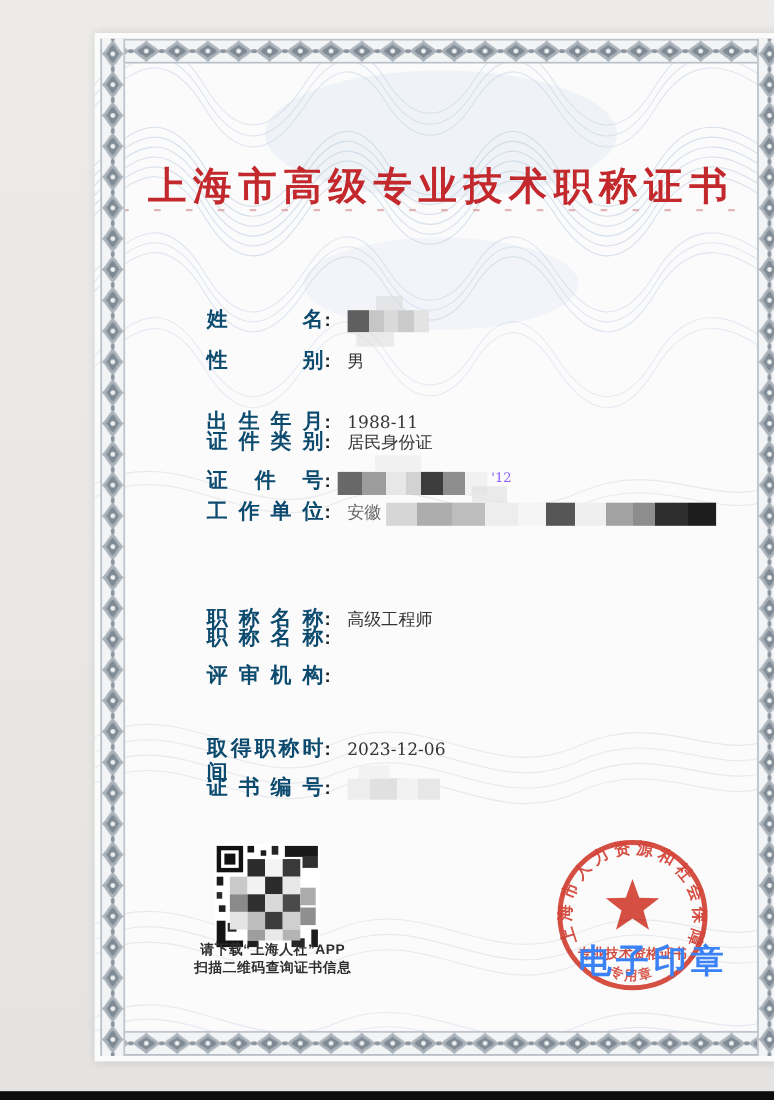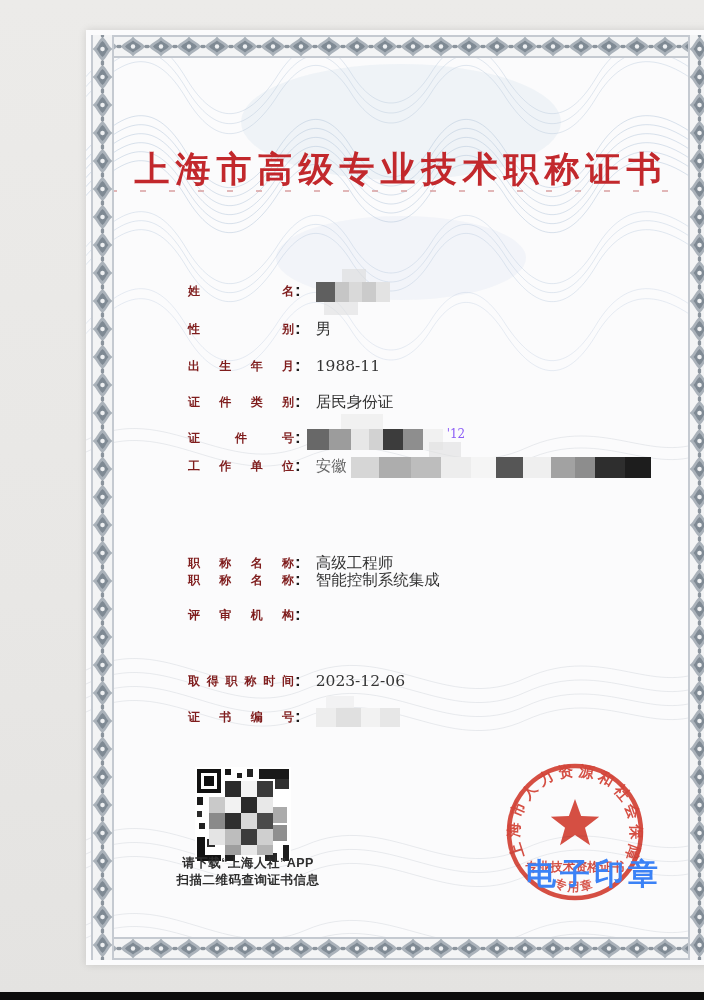--- a/index.html
+++ b/index.html
@@ -19,30 +19,30 @@
   .b-bottom{left:5px;bottom:5px;width:620px;height:23px;}
   .b-left{left:5px;top:5px;width:23px;height:925px;}
   .b-right{right:5px;top:5px;width:23px;height:925px;}
   .cert-title{
     position:absolute;left:0;top:116px;width:100%;text-align:center;z-index:3;
     font-size:35px;font-weight:700;letter-spacing:6px;color:#c2282c;
     font-family:"Liberation Sans",sans-serif;
   }
   .frow{position:absolute;left:102px;display:flex;align-items:flex-start;z-index:3;}
   .flabel{
-    display:inline-block;width:106px;font-size:12px;font-weight:700;color:#7f1d1d;
+    display:inline-block;width:106px;font-size:19px;font-weight:700;color:#0c4a6e;
     text-align:justify;text-align-last:justify;line-height:22px;
   }
   .fcolon{font-size:17px;font-weight:700;color:#1d1d1d;line-height:22px;margin-left:1px;}
   .fvalue{
     margin-left:15px;font-size:15.5px;color:#343434;line-height:23px;
     font-family:"DejaVu Serif",serif;
   }
   .fvalue.wrap{width:318px;}
-  .r0{top:250px}.r1{top:288px}.r2{top:325px}.r3{top:361px}.r4{top:397px}.r5{top:425px}
+  .r0{top:250px}.r1{top:288px}.r2{top:343px}.r3{top:361px}.r4{top:397px}.r5{top:425px}
   .r6{top:522px}.r7{top:539px}.r8{top:574px}.r9{top:640px}.r10{top:676px}
   
   .mosaic{position:relative;display:inline-block;filter:blur(.4px);}
   .m-name{margin-left:15px;margin-top:2px;width:74px;height:20px;
     background:linear-gradient(90deg,#5f5f5f 0 19px,#c6c6c6 19px 33px,#d9d9d9 33px 46px,#cbcbcb 46px 60px,#e3e3e3 60px 74px);}
   .m-name::after{content:'';position:absolute;left:26px;top:-13px;width:24px;height:13px;background:#dadada;opacity:.6;}
   .m-name::before{content:'';position:absolute;left:8px;top:20px;width:34px;height:13px;background:#dcdcdc;opacity:.55;}
   .m-id{margin-left:6px;margin-top:2px;width:136px;height:21px;
     background:linear-gradient(90deg,#686868 0 22px,#9c9c9c 22px 44px,#e7e7e7 44px 62px,#d2d2d2 62px 76px,#3c3c3c 76px 96px,#8e8e8e 96px 116px,#f1f1f1 116px 136px);}
   .m-id::after{content:'';position:absolute;left:34px;top:-15px;width:42px;height:15px;background:#ececec;opacity:.7;}
@@ -190,21 +190,20 @@
     <span class="mosaic m-emp"></span>
   </div>
   <div class="frow r6">
     <span class="flabel">职称名称</span>
       <span class="fcolon">:</span>
     <span class="fvalue">高级工程师</span>
   </div>
   <div class="frow r7">
     <span class="flabel">职称名称</span>
       <span class="fcolon">:</span>
-    <span class="fvalue">智能控制系统集成</span>
   </div>
   <div class="frow r8">
     <span class="flabel">评审机构</span>
       <span class="fcolon">:</span>
   </div>
   <div class="frow r9">
     <span class="flabel">取得职称时间</span>
       <span class="fcolon">:</span>
     <span class="fvalue">2023-12-06</span>
   </div>

